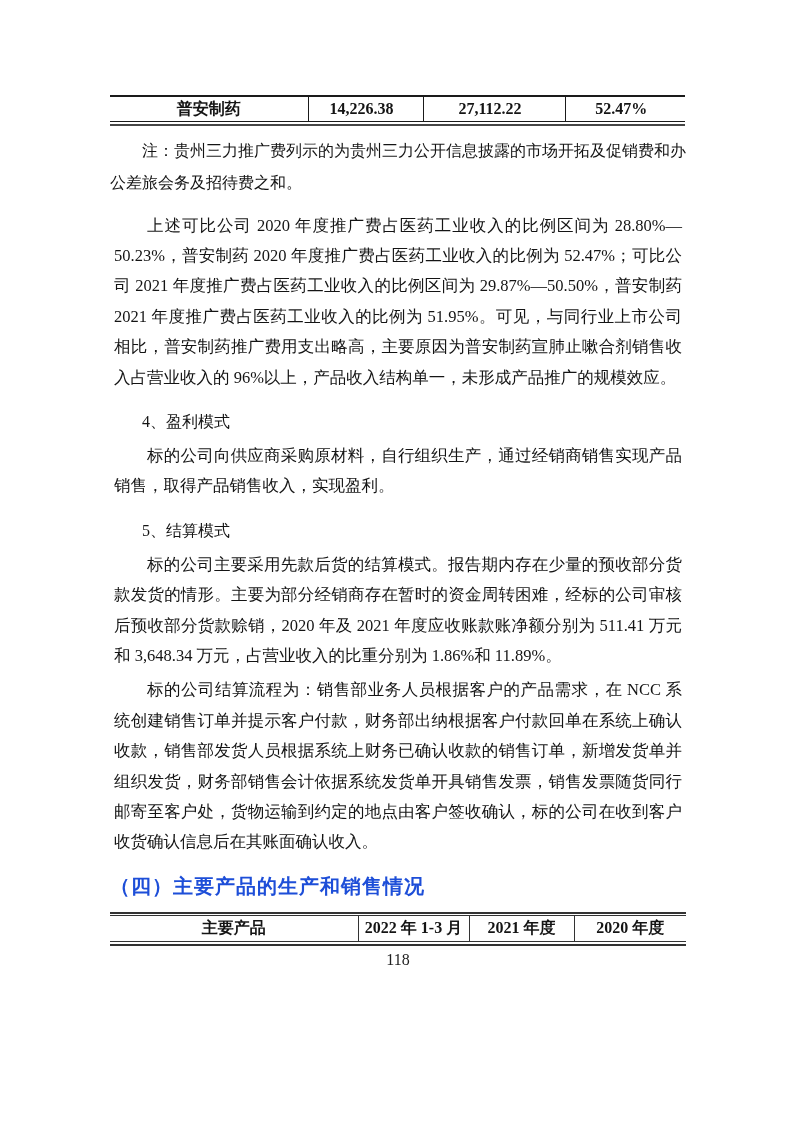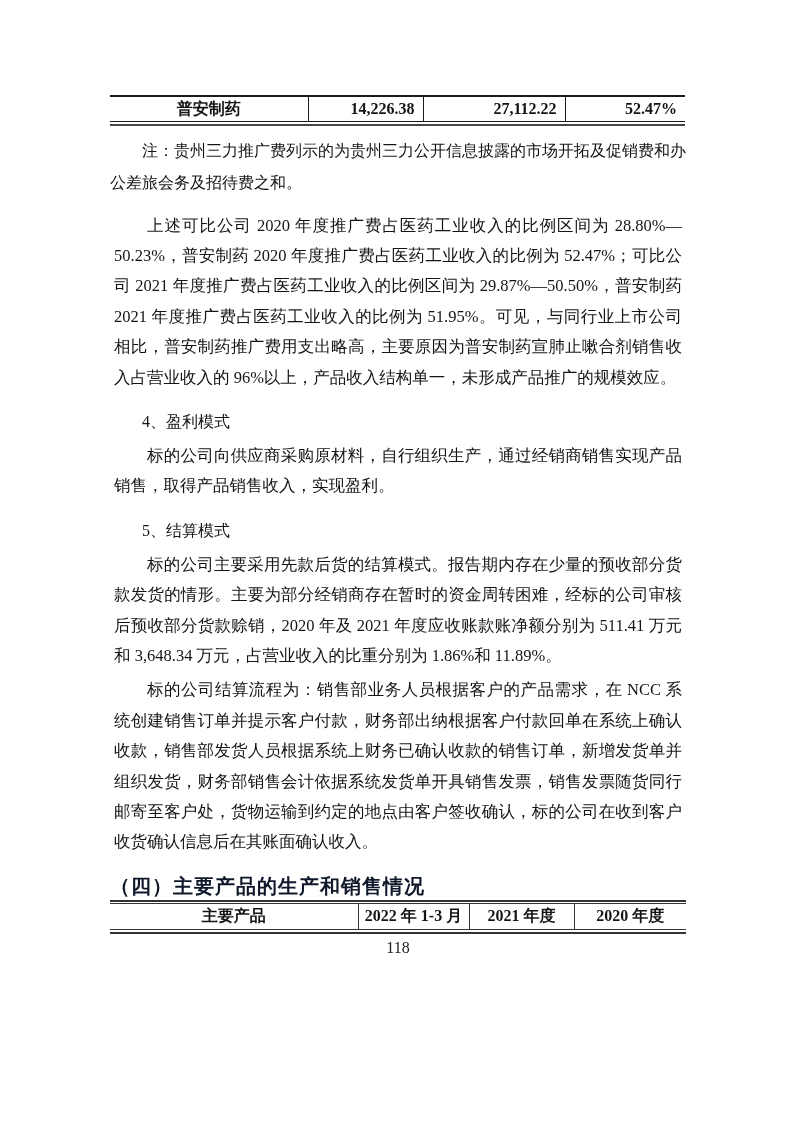--- a/index.html
+++ b/index.html
@@ -35,21 +35,21 @@
     height: 24px;
     font-size: 16px;
     font-weight: bold;
     padding: 0;
     vertical-align: middle;
     white-space: nowrap;
     overflow: hidden;
   }
   table.cmp td.divr { border-right: 1.5px solid #1a1a1a; }
   table.cmp td.c { text-align: center; }
-  table.cmp td.r { text-align: right; padding-right: 8px; }
+  table.cmp td.r { text-align: center; padding-right: 8px; }
 
   
   p.body {
     margin: 4px;
     font-size: 16.5px;
     line-height: 30.4px;
     text-align: justify;
     text-justify: inter-ideograph;
     text-indent: 2em;
   }
@@ -66,27 +66,27 @@
     margin: 14px 0 0 0;
     font-size: 16px;
     line-height: 30px;
     text-indent: 2em;
   }
   .mt-p2 { margin-top: 11px; }
   .mt-p3 { margin-top: 9px; }
   .mt-p4 { margin-top: 10px; }
 
   h2.section {
-    margin: 14px 0 0 0;
+    margin: 14px 0 12px 0;
     font-family: "Liberation Sans", "DejaVu Sans", sans-serif;
     font-weight: bold;
     font-size: 20px;
     line-height: 28px;
     letter-spacing: 1px;
-    color: #0f172a;
+    color: #1d4ed8;
   }
   .mt-p5 { margin-top: 22px; }
 
   
   .t2wrap {
     margin-top: 0;
     width: 576px;
     border-top: 2px solid #333333;
     border-bottom: 2px solid #333333;
     padding: 1.5px 0;

